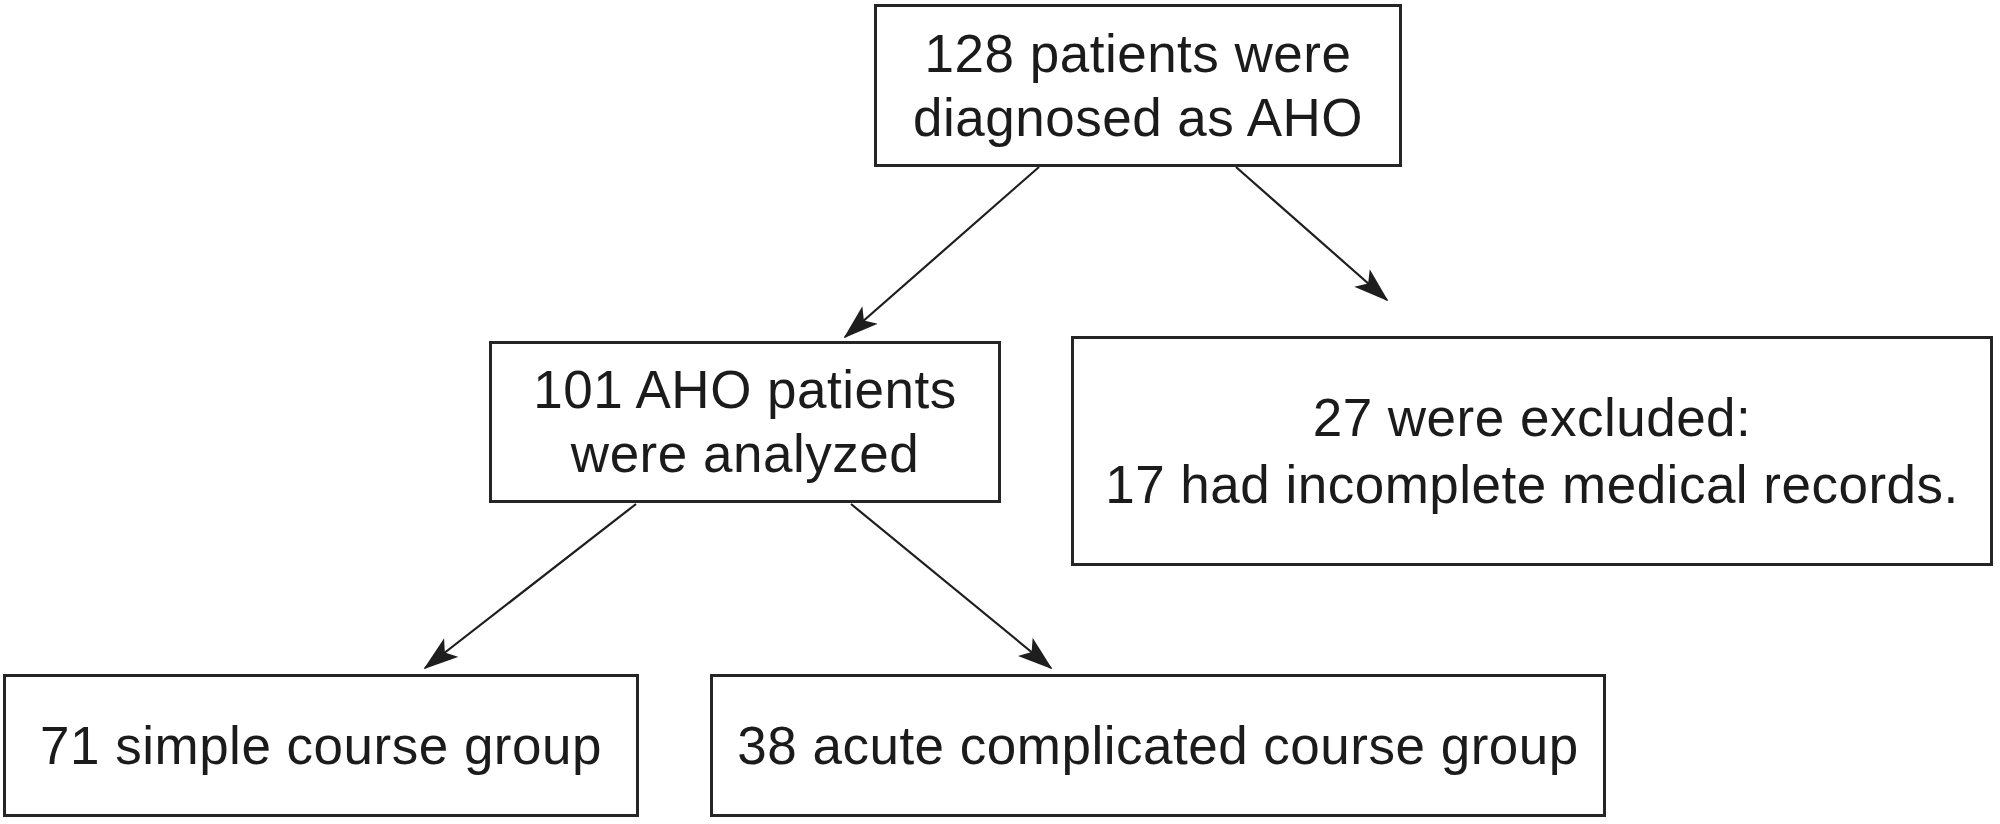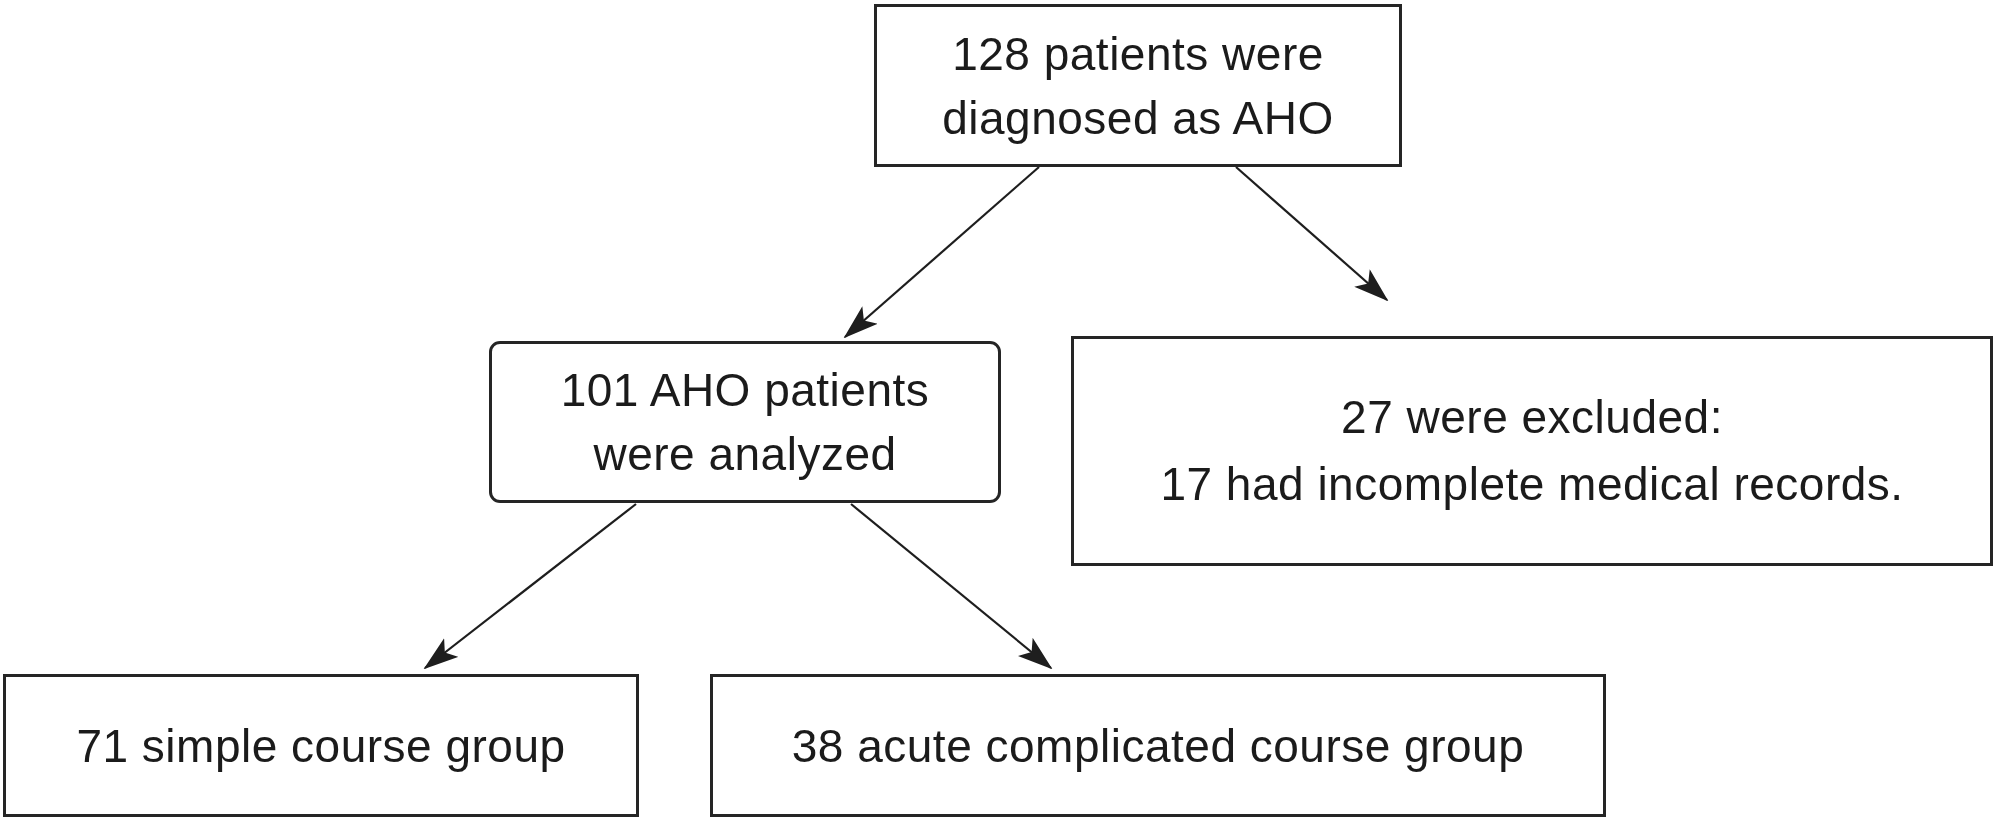--- a/index.html
+++ b/index.html
@@ -19,29 +19,29 @@
   .node {
     position: absolute;
     box-sizing: border-box;
     background: #ffffff;
     border: 3px solid #252525;
     display: flex;
     flex-direction: column;
     align-items: center;
     justify-content: center;
     text-align: center;
-    font-size: 46px;
+    font-size: 53px;
     line-height: 64px;
     letter-spacing: 0.5px;
     white-space: nowrap;
   }
   .node span { display: block; }
 
   #node-diagnosed   { left: 874px;  top: 4px;   width: 528px; height: 163px; }
-  #node-analyzed    { left: 489px;  top: 341px; width: 512px; height: 162px; border-radius: 11px; }
+  #node-analyzed    { left: 489px;  top: 341px; width: 512px; height: 162px; }
   #node-excluded    { left: 1071px; top: 306px; width: 922px; height: 230px; line-height: 67px; margin-top: 30px; }
   #node-simple      { left: 3px;    top: 674px; width: 636px; height: 143px; }
   #node-complicated { left: 710px;  top: 674px; width: 896px; height: 143px; }
 
   #arrow-layer {
     position: absolute;
     left: 0; top: 0;
     width: 2000px;
     height: 824px;
     pointer-events: none;

